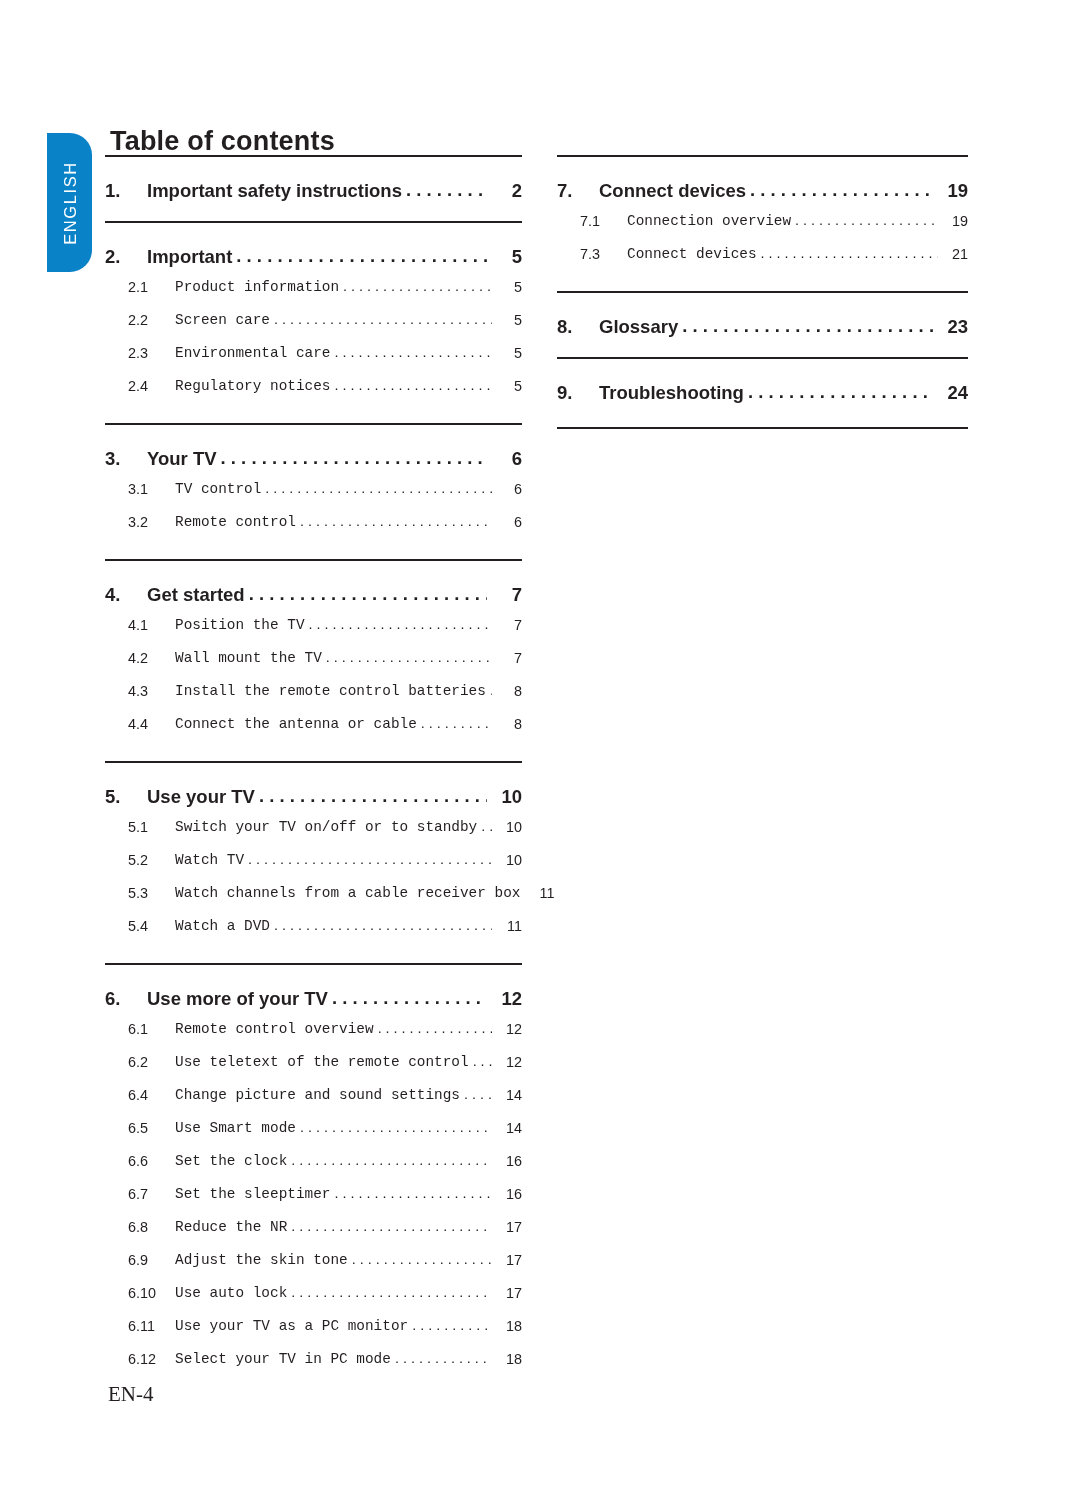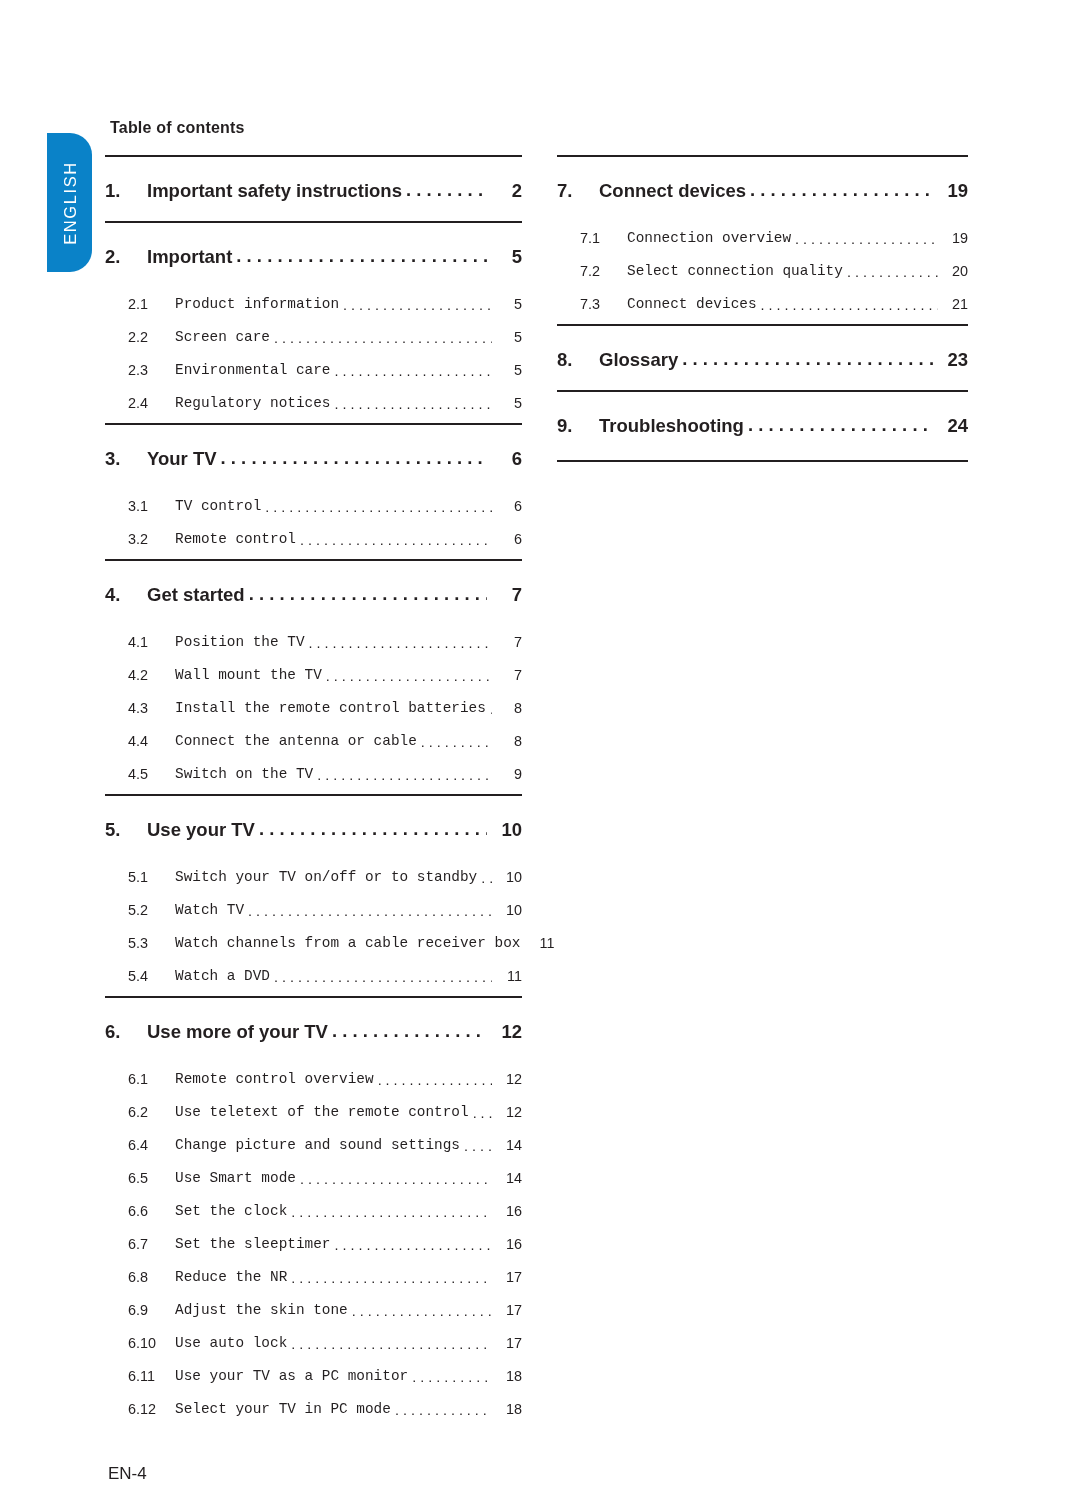--- a/index.html
+++ b/index.html
@@ -38,21 +38,21 @@
     font-size: 16.5px;
     letter-spacing: 1.6px;
     font-weight: 400;
   }
 
   
   #page-title {
     position: absolute;
     left: 110px;
     top: 108px;
-    font-size: 16px;
+    font-size: 27px;
     font-weight: bold;
     letter-spacing: 0.2px;
     color: #231f20;
   }
 
   #columns {
     position: absolute;
     left: 0;
     top: 155px;
     width: 1080px;
@@ -101,21 +101,21 @@
     min-width: 26px;
     padding-left: 7px;
   }
 
   
   .row.lvl2 {
     font-weight: normal;
     font-size: 14.4px;
     color: #231f20;
     height: 33px;
-    align-items: flex-end;
+    align-items: flex-start;
   }
   .row.lvl2 .num {
     width: 47px;
     flex: 0 0 47px;
     margin-left: 23px;
     text-align: left;
   }
   .row.lvl2 .label { white-space: nowrap; font-family: Liberation Mono, monospace; }
   .row.lvl2 .page {
     flex: 0 0 auto;
@@ -140,23 +140,24 @@
     white-space: nowrap;
     letter-spacing: 0;
   }
   .row.lvl1 .leader::before { font-weight: bold; font-size: 18.5px; }
   .row.lvl2 .leader::before { font-weight: normal; font-size: 14.4px; }
 
   
   #footer {
     position: absolute;
     left: 108px;
-    top: 1464px;
-    font-size: 17px;
+    top: 1382px;
+    font-size: 21px;
     color: #231f20;
+    font-family: Liberation Serif, serif;
   }
 </style>
 </head>
 <body>
 
 <div id="lang-tab">
   <span class="tab-text">ENGLISH</span>
 </div>
 
 <h1 id="page-title">Table of contents</h1>
@@ -258,26 +259,20 @@
           <span class="label">Install the remote control batteries</span>
           <span class="leader"></span>
           <span class="page">8</span>
         </div>
         <div class="row lvl2">
           <span class="num">4.4</span>
           <span class="label">Connect the antenna or cable</span>
           <span class="leader"></span>
           <span class="page">8</span>
         </div>
-        <div class="row lvl2">
-          <span class="num">4.5</span>
-          <span class="label">Switch on the TV</span>
-          <span class="leader"></span>
-          <span class="page">9</span>
-        </div>
       </div>
       <div style="height: 12px;"></div>
       <div class="rule"></div>
       <div style="height: 11px;"></div>
       <div class="grp">
         <div class="row lvl1">
           <span class="num">5.</span>
           <span class="label">Use your TV</span>
           <span class="leader"></span>
           <span class="page">10</span>
@@ -394,26 +389,20 @@
           <span class="num">7.</span>
           <span class="label">Connect devices</span>
           <span class="leader"></span>
           <span class="page">19</span>
         </div>
         <div class="row lvl2">
           <span class="num">7.1</span>
           <span class="label">Connection overview</span>
           <span class="leader"></span>
           <span class="page">19</span>
-        </div>
-        <div class="row lvl2">
-          <span class="num">7.2</span>
-          <span class="label">Select connection quality</span>
-          <span class="leader"></span>
-          <span class="page">20</span>
         </div>
         <div class="row lvl2">
           <span class="num">7.3</span>
           <span class="label">Connect devices</span>
           <span class="leader"></span>
           <span class="page">21</span>
         </div>
       </div>
       <div style="height: 12px;"></div>
       <div class="rule"></div>

